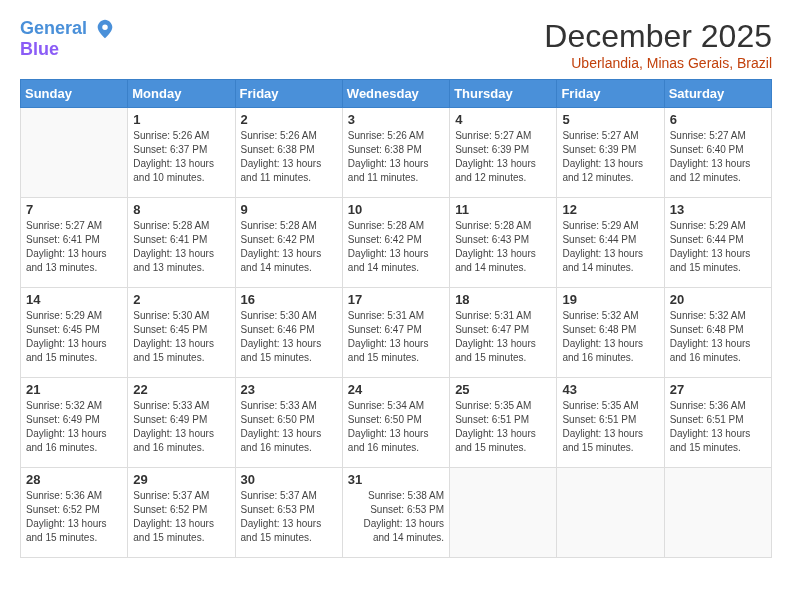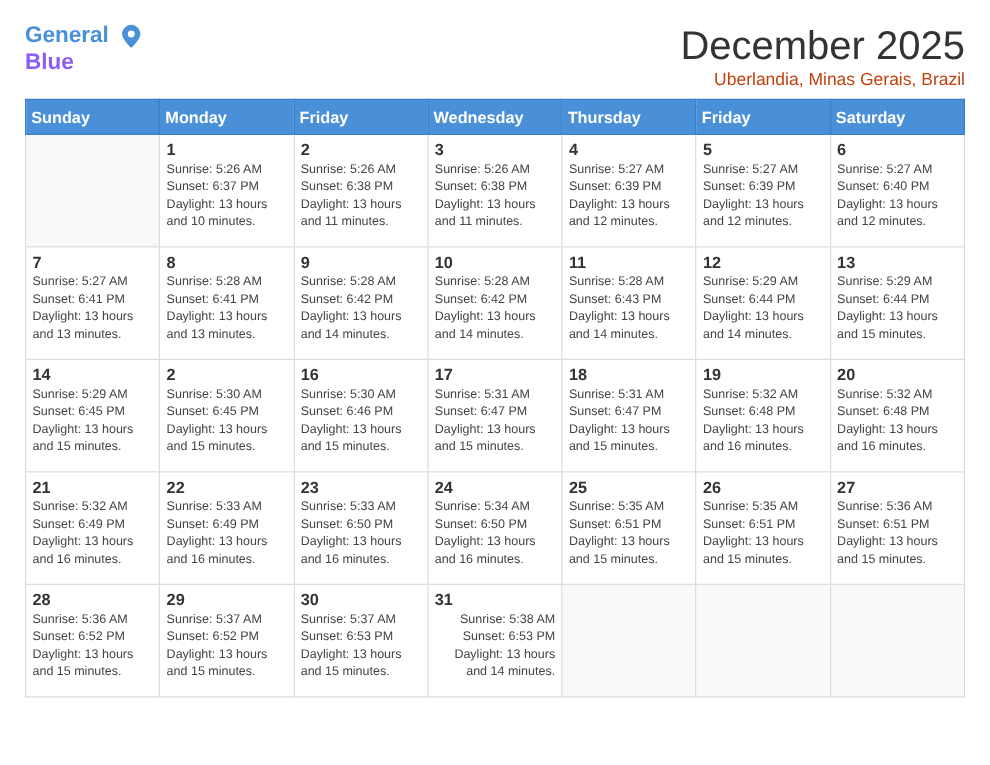--- a/index.html
+++ b/index.html
@@ -302,21 +302,21 @@
 and 16 minutes.</div>
         </td>
         <td>
           <span class="day-num">25</span>
           <div class="day-info" style="white-space: pre-line;">Sunrise: 5:35 AM
 Sunset: 6:51 PM
 Daylight: 13 hours
 and 15 minutes.</div>
         </td>
         <td>
-          <span class="day-num">26</span>
+          <span class="day-num">43</span>
           <div class="day-info" style="white-space: pre-line;">Sunrise: 5:35 AM
 Sunset: 6:51 PM
 Daylight: 13 hours
 and 15 minutes.</div>
         </td>
         <td>
           <span class="day-num">27</span>
           <div class="day-info" style="white-space: pre-line;">Sunrise: 5:36 AM
 Sunset: 6:51 PM
 Daylight: 13 hours

